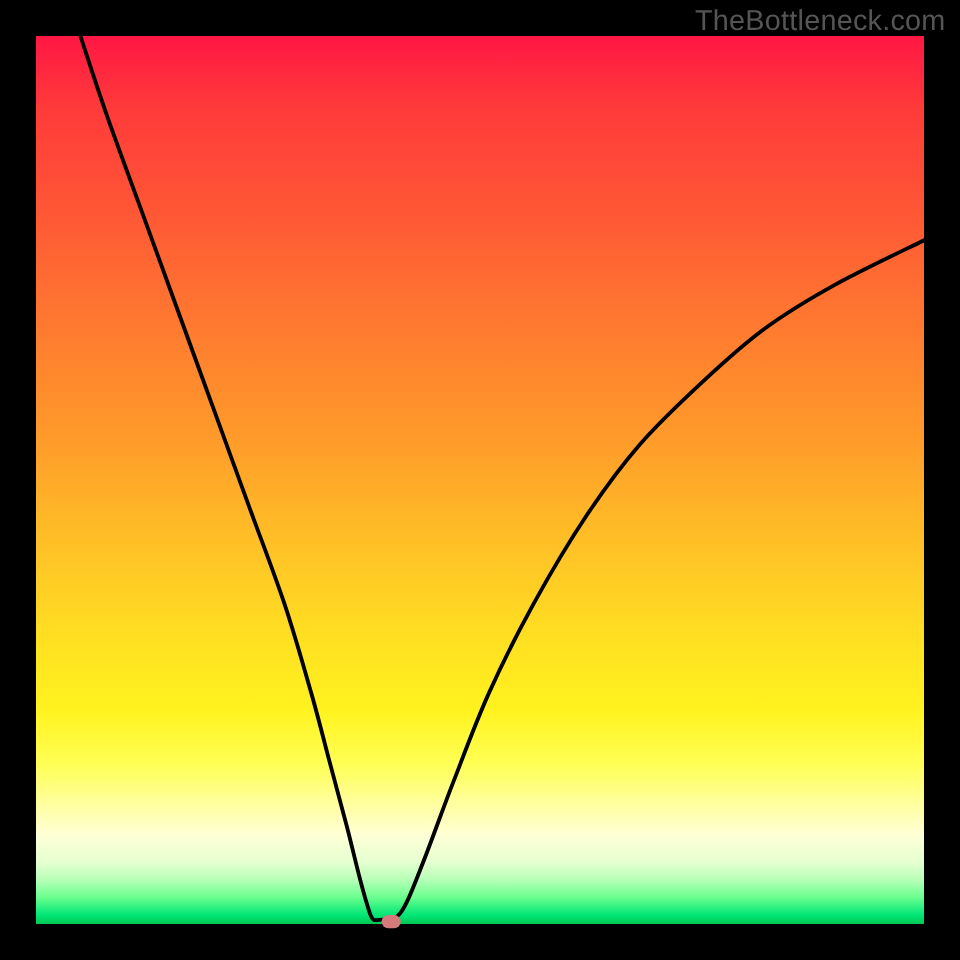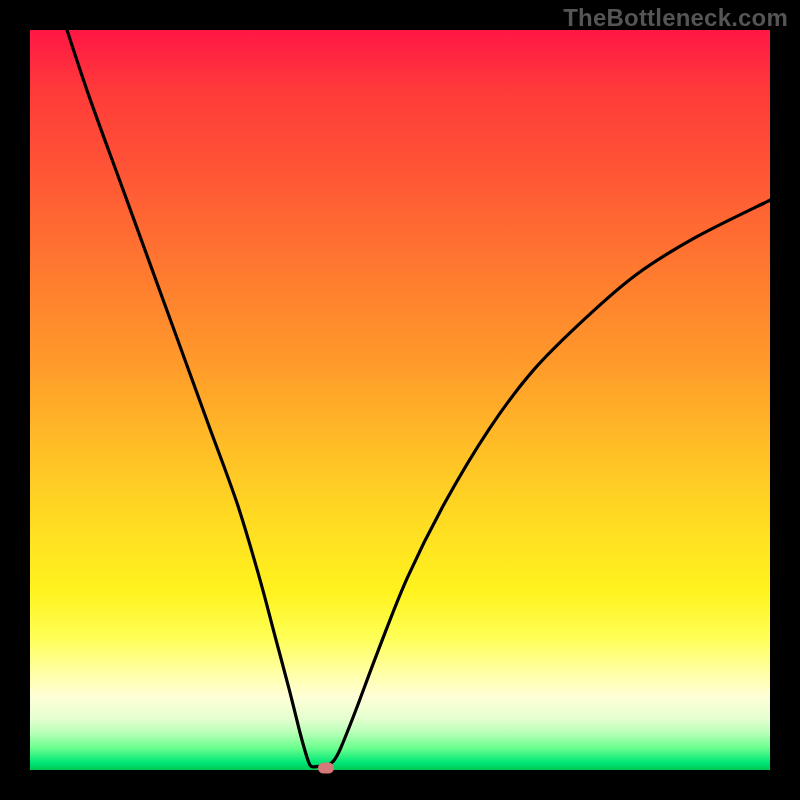--- a/index.html
+++ b/index.html
@@ -10,21 +10,21 @@
     background: #000;
     position: relative;
   }
   .watermark {
     position: absolute;
     top: 4px;
     right: 12px;
     color: #555;
     font-family: Arial, Helvetica, sans-serif;
     font-size: 24px;
-    font-weight: 700;
+    font-weight: 400;
     z-index: 10;
     letter-spacing: 0.2px;
   }
   .plot {
     position: absolute;
     left: 30px;
     top: 30px;
     width: 740px;
     height: 740px;
     background: linear-gradient(

